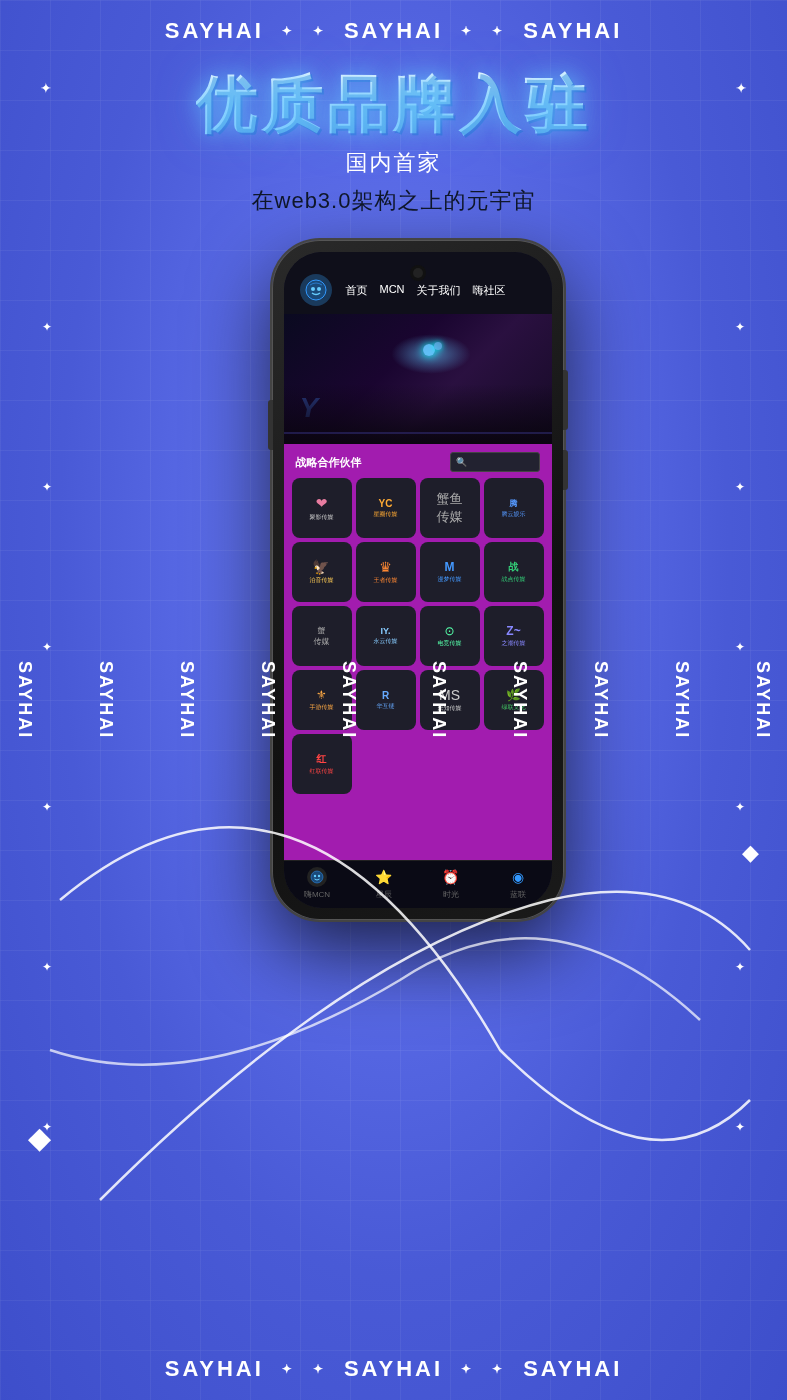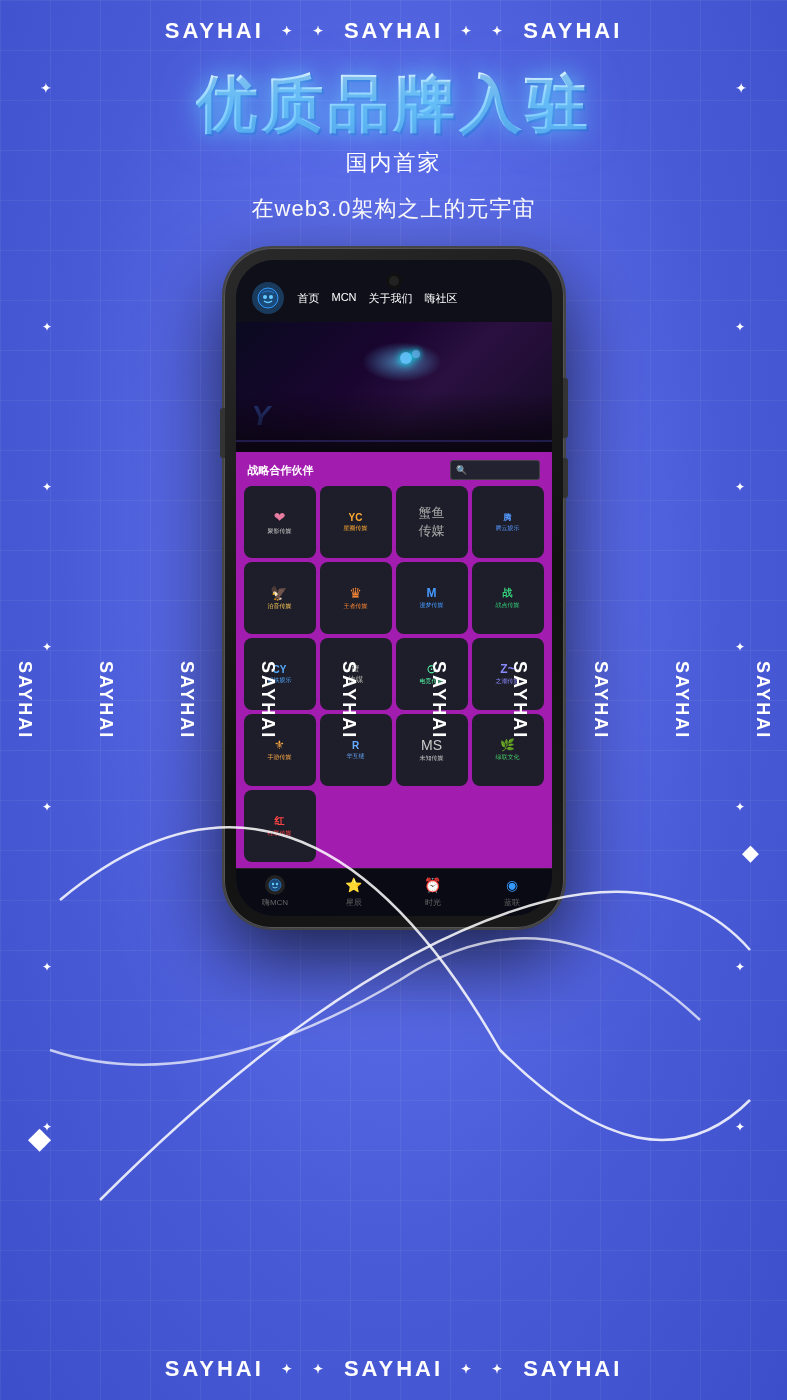--- a/index.html
+++ b/index.html
@@ -102,22 +102,22 @@
 
     .sub-title-1 {
       margin-top: 10px;
       color: white;
       font-size: 22px;
       font-weight: 400;
       text-align: center;
       letter-spacing: 2px;
     }
     .sub-title-2 {
-      margin-top: 16px;
-      color: #ffffff;
+      margin-top: 8px;
+      color: #0f172a;
       font-size: 22px;
       font-weight: 400;
       text-align: center;
       letter-spacing: 1px;
     }
 
     
     .phone-wrap {
       margin-top: 24px;
       position: relative;
@@ -127,20 +127,21 @@
 
     .phone-outer {
       position: absolute;
       inset: 0;
       background: linear-gradient(145deg, #2a2a2a 0%, #111 60%, #1a1a1a 100%);
       border-radius: 48px;
       box-shadow:
         0 0 0 2px #444,
         0 30px 80px rgba(0,0,0,0.7),
         inset 0 0 0 1px #555;
+      margin-left: 48px;
     }
 
     
     .phone-btn-right {
       position: absolute;
       right: -4px;
       top: 130px;
       width: 5px;
       height: 60px;
       background: #333;
@@ -568,32 +569,32 @@
               <div class="brand-card">
                 <div class="brand-logo">
                   <div style="text-align:center;">
                     <div style="color:#33cc77;font-size:10px;font-weight:bold;">战</div>
                     <div style="font-size:6px;color:#33cc77;margin-top:1px;">战点传媒</div>
                   </div>
                 </div>
               </div>
               <div class="brand-card">
                 <div class="brand-logo">
-                  <div style="text-align:center;">
-                    <div style="color:#55aaff;font-size:10px;font-weight:bold;">CY</div>
-                    <div style="font-size:6px;color:#55aaff;margin-top:1px;">钢铁娱乐</div>
-                  </div>
-                </div>
-              </div>
-              <div class="brand-card">
-                <div class="brand-logo">
                   <div style="text-align:center;font-size:8px;color:#aaa;">蟹<br>传媒</div>
                 </div>
               </div>
 
+              <div class="brand-card">
+                <div class="brand-logo">
+                  <div style="text-align:center;">
+                    <div style="color:#88ccff;font-size:9px;font-weight:bold;">IY.</div>
+                    <div style="font-size:6px;color:#88ccff;margin-top:1px;">永云传媒</div>
+                  </div>
+                </div>
+              </div>
               <div class="brand-card">
                 <div class="brand-logo">
                   <div style="text-align:center;">
                     <div style="color:#55ffaa;font-size:12px;">⊙</div>
                     <div style="font-size:6px;color:#55ffaa;margin-top:1px;">电竞传媒</div>
                   </div>
                 </div>
               </div>
               <div class="brand-card">
                 <div class="brand-logo">

